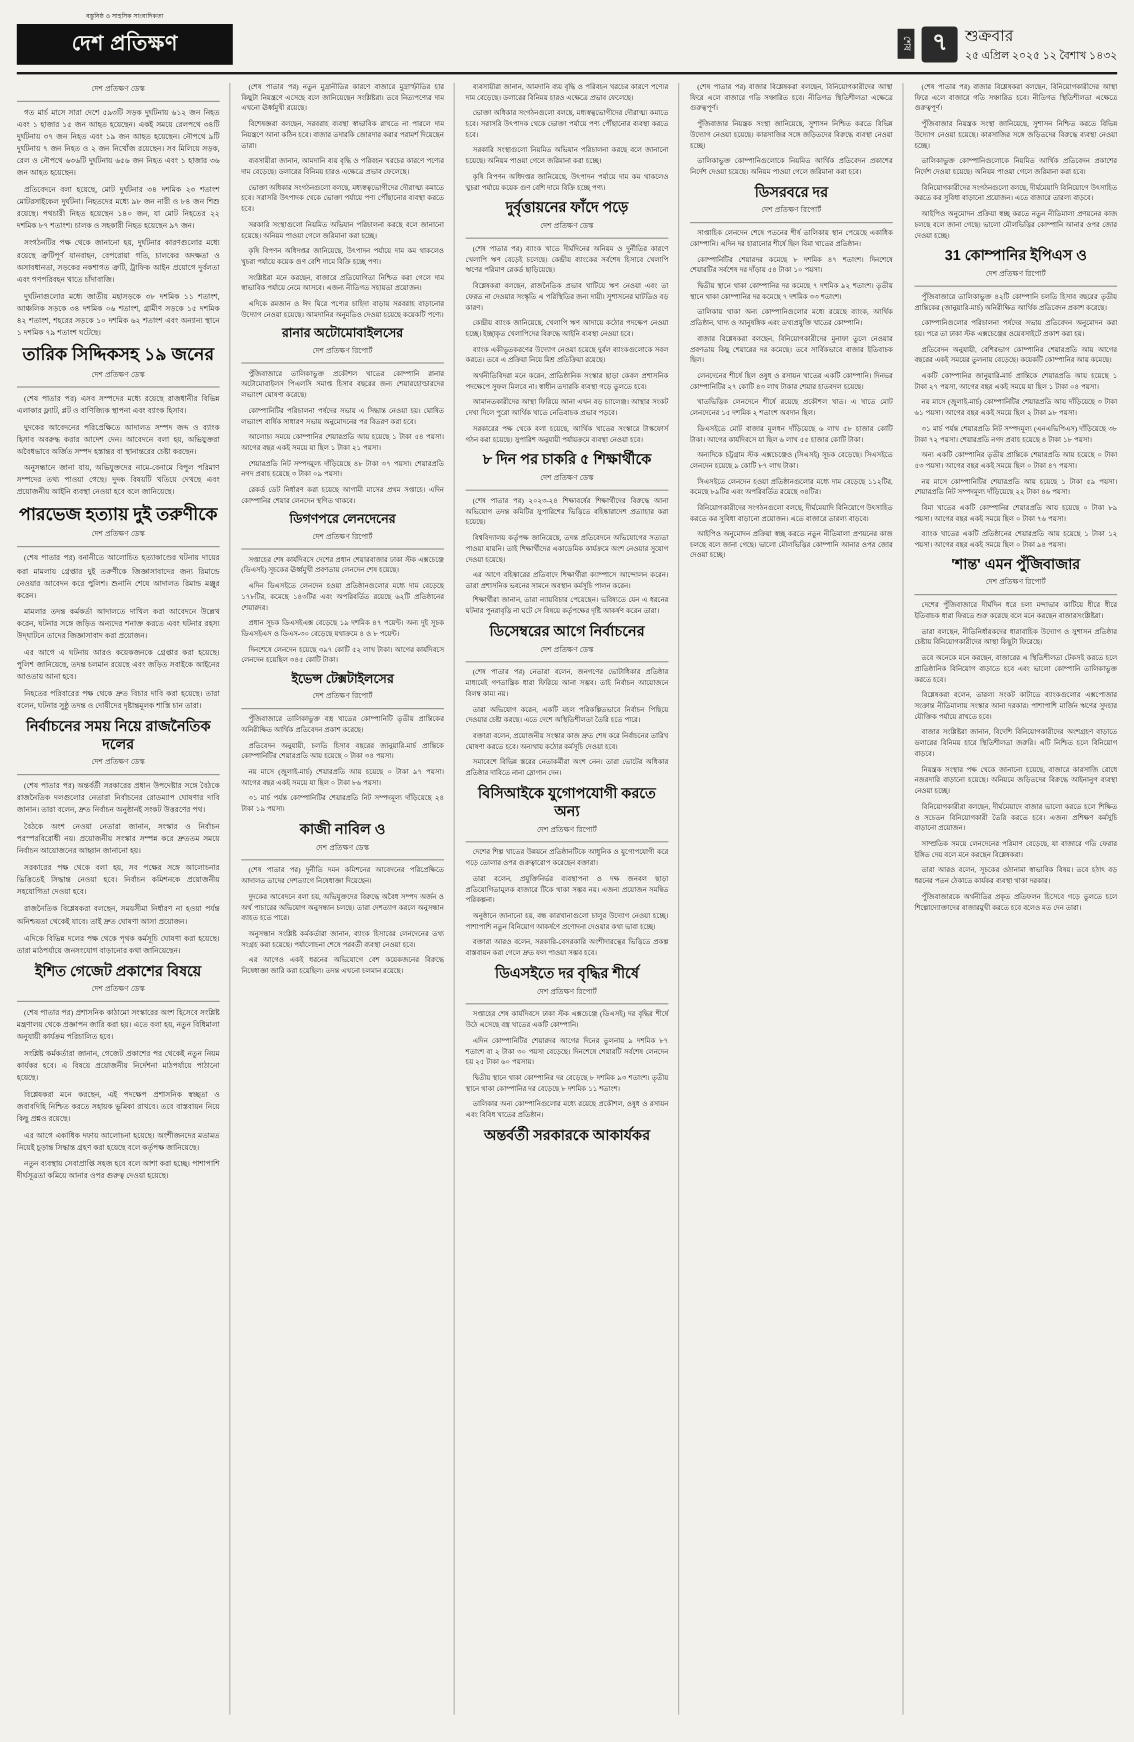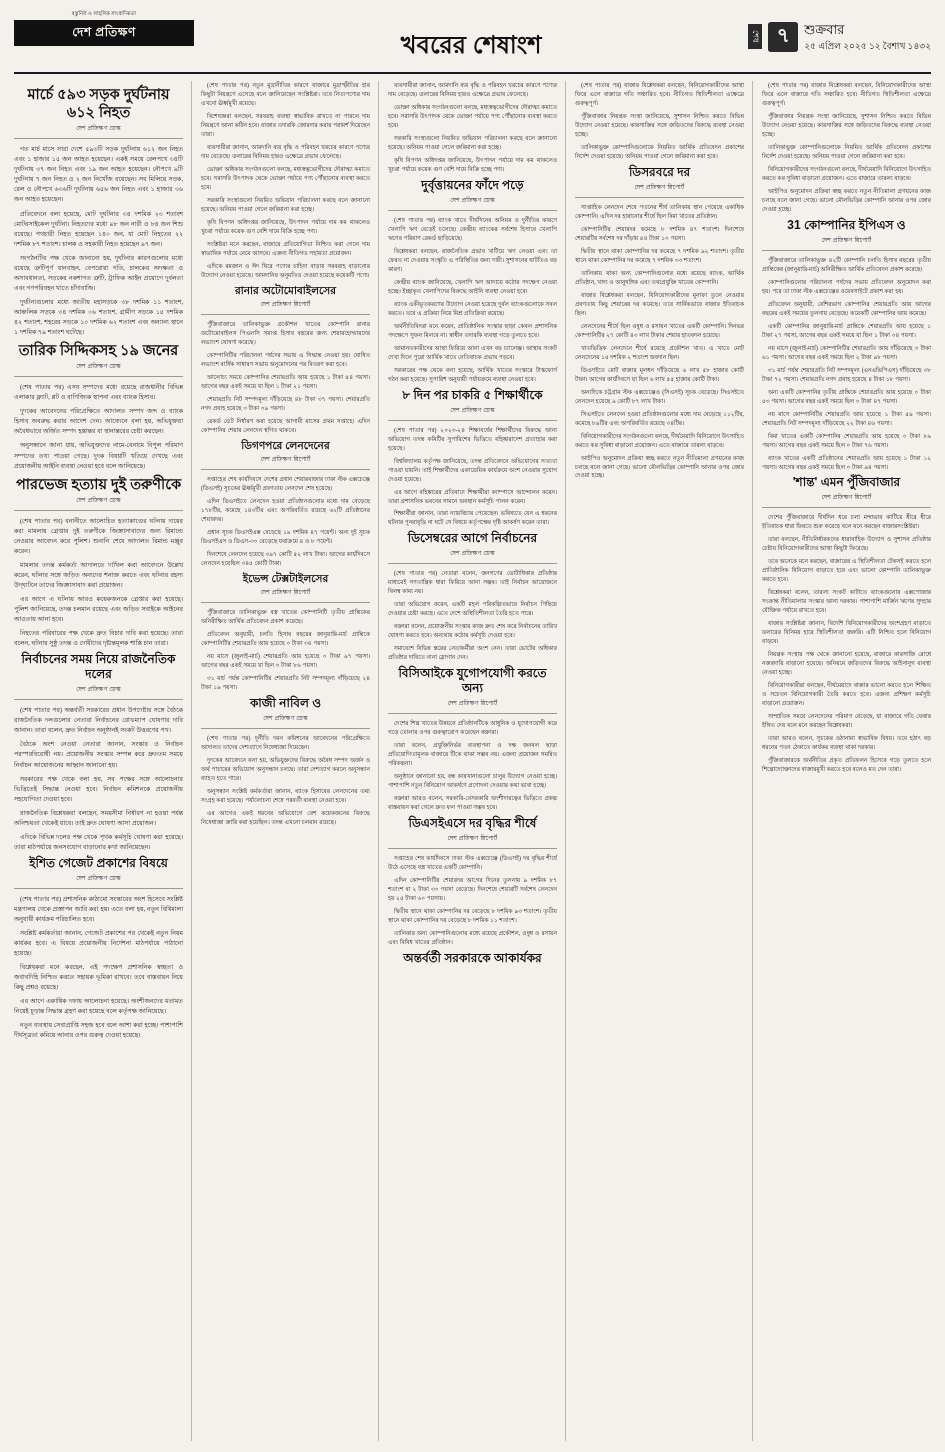--- a/index.html
+++ b/index.html
@@ -9,21 +9,21 @@
     background:#f2f1ec;margin:0 auto;position:relative;
     padding:10px 14px 8px 14px;
   }
   .masthead{
     display:flex;align-items:flex-start;justify-content:space-between;
     border-bottom:2px solid #1a1a1a;padding-bottom:6px;
   }
   .logo-wrap{width:180px;}
   .logo-tag{font-size:5px;letter-spacing:.2px;color:#222;margin-bottom:2px;text-align:center;}
   .logo-box{
-    background:#111;color:#f2f1ec;font-size:12px;font-weight:bold;
+    background:#111;color:#f2f1ec;font-size:17px;font-weight:bold;
     text-align:center;padding:3px 4px;letter-spacing:.5px;
     font-family:"Liberation Sans",sans-serif;
   }
   .center-title{
     flex:1;text-align:center;font-size:24px;font-weight:bold;color:#111;
     padding-top:16px;font-family:"Liberation Sans",sans-serif;
   }
   .right-head{display:flex;align-items:center;gap:6px;padding-top:10px;}
   .fold-badge{
     background:#2b2b2b;color:#f2f1ec;font-size:8px;padding:6px 3px;
@@ -64,36 +64,34 @@
 </head>
 <body>
 
 <div class="page">
 
   <div class="masthead">
     <div class="logo-wrap">
       <div class="logo-tag">বস্তুনিষ্ঠ ও সাহসিক সাংবাদিকতা</div>
       <div class="logo-box">দেশ প্রতিক্ষণ</div>
     </div>
-    <div class="center-title">খবরের শেষাংশ</div>
     <div class="right-head">
       <div class="fold-badge">শেষ</div>
       <div class="page-num">৭</div>
       <div class="datebox">
         <span class="day">শুক্রবার</span>
         <span>২৫ এপ্রিল ২০২৫  ১২ বৈশাখ ১৪৩২</span>
       </div>
     </div>
   </div>
 
   <div class="cols">
 
     <div class="col">
       <div>
-        <div class="headline">মার্চে ৫৯৩ সড়ক দুর্ঘটনায় ৬১২ নিহত</div>
         <div class="byline">দেশ প্রতিক্ষণ ডেস্ক</div>
         <div class="rule"></div>
         <div class="body">
           <p>গত মার্চ মাসে সারা দেশে ৫৯৩টি সড়ক দুর্ঘটনায় ৬১২ জন নিহত এবং ১ হাজার ১৫ জন আহত হয়েছেন। একই সময়ে রেলপথে ৩৪টি দুর্ঘটনায় ৩৭ জন নিহত এবং ১৯ জন আহত হয়েছেন। নৌপথে ৯টি দুর্ঘটনায় ৭ জন নিহত ও ২ জন নিখোঁজ রয়েছেন। সব মিলিয়ে সড়ক, রেল ও নৌপথে ৬৩৬টি দুর্ঘটনায় ৬৫৬ জন নিহত এবং ১ হাজার ৩৬ জন আহত হয়েছেন।</p>
           <p>প্রতিবেদনে বলা হয়েছে, মোট দুর্ঘটনার ৩৪ দশমিক ২৩ শতাংশ মোটরসাইকেল দুর্ঘটনা। নিহতদের মধ্যে ৯৮ জন নারী ও ৮৪ জন শিশু রয়েছে। পথচারী নিহত হয়েছেন ১৪০ জন, যা মোট নিহতের ২২ দশমিক ৮৭ শতাংশ। চালক ও সহকারী নিহত হয়েছেন ৯৭ জন।</p>
           <p>সংগঠনটির পক্ষ থেকে জানানো হয়, দুর্ঘটনার কারণগুলোর মধ্যে রয়েছে ত্রুটিপূর্ণ যানবাহন, বেপরোয়া গতি, চালকের অদক্ষতা ও অসাবধানতা, সড়কের নকশাগত ত্রুটি, ট্রাফিক আইন প্রয়োগে দুর্বলতা এবং গণপরিবহন খাতে চাঁদাবাজি।</p>
           <p>দুর্ঘটনাগুলোর মধ্যে জাতীয় মহাসড়কে ৩৮ দশমিক ১১ শতাংশ, আঞ্চলিক সড়কে ৩৪ দশমিক ০৬ শতাংশ, গ্রামীণ সড়কে ১৫ দশমিক ৪২ শতাংশ, শহরের সড়কে ১০ দশমিক ৬২ শতাংশ এবং অন্যান্য স্থানে ১ দশমিক ৭৯ শতাংশ ঘটেছে।</p>
         </div>
       </div>
 
@@ -266,21 +264,21 @@
         <div class="rule"></div>
         <div class="body tiny">
           <p>দেশের শিল্প খাতের উন্নয়নে প্রতিষ্ঠানটিকে আধুনিক ও যুগোপযোগী করে গড়ে তোলার ওপর গুরুত্বারোপ করেছেন বক্তারা।</p>
           <p>তারা বলেন, প্রযুক্তিনির্ভর ব্যবস্থাপনা ও দক্ষ জনবল ছাড়া প্রতিযোগিতামূলক বাজারে টিকে থাকা সম্ভব নয়। এজন্য প্রয়োজন সমন্বিত পরিকল্পনা।</p>
           <p>অনুষ্ঠানে জানানো হয়, বন্ধ কারখানাগুলো চালুর উদ্যোগ নেওয়া হচ্ছে। পাশাপাশি নতুন বিনিয়োগ আকর্ষণে প্রণোদনা দেওয়ার কথা ভাবা হচ্ছে।</p>
           <p>বক্তারা আরও বলেন, সরকারি-বেসরকারি অংশীদারত্বের ভিত্তিতে প্রকল্প বাস্তবায়ন করা গেলে দ্রুত ফল পাওয়া সম্ভব হবে।</p>
         </div>
       </div>
 
       <div>
-        <div class="headline sm">ডিএসইএসে দর বৃদ্ধির শীর্ষে</div>
+        <div class="headline sm">ডিএসইতে দর বৃদ্ধির শীর্ষে</div>
         <div class="byline">দেশ প্রতিক্ষণ রিপোর্ট</div>
         <div class="rule"></div>
         <div class="body tiny">
           <p>সপ্তাহের শেষ কার্যদিবসে ঢাকা স্টক এক্সচেঞ্জে (ডিএসই) দর বৃদ্ধির শীর্ষে উঠে এসেছে বস্ত্র খাতের একটি কোম্পানি।</p>
           <p>এদিন কোম্পানিটির শেয়ারদর আগের দিনের তুলনায় ৯ দশমিক ৮৭ শতাংশ বা ২ টাকা ৩০ পয়সা বেড়েছে। দিনশেষে শেয়ারটি সর্বশেষ লেনদেন হয় ২৫ টাকা ৬০ পয়সায়।</p>
           <p>দ্বিতীয় স্থানে থাকা কোম্পানির দর বেড়েছে ৮ দশমিক ৯৩ শতাংশ। তৃতীয় স্থানে থাকা কোম্পানির দর বেড়েছে ৮ দশমিক ১১ শতাংশ।</p>
           <p>তালিকার অন্য কোম্পানিগুলোর মধ্যে রয়েছে প্রকৌশল, ওষুধ ও রসায়ন এবং বিবিধ খাতের প্রতিষ্ঠান।</p>
         </div>
       </div>
 

